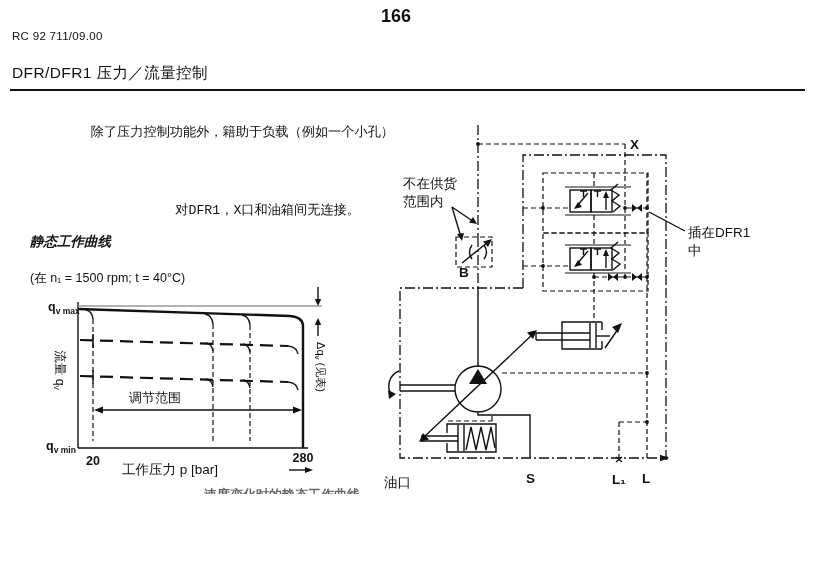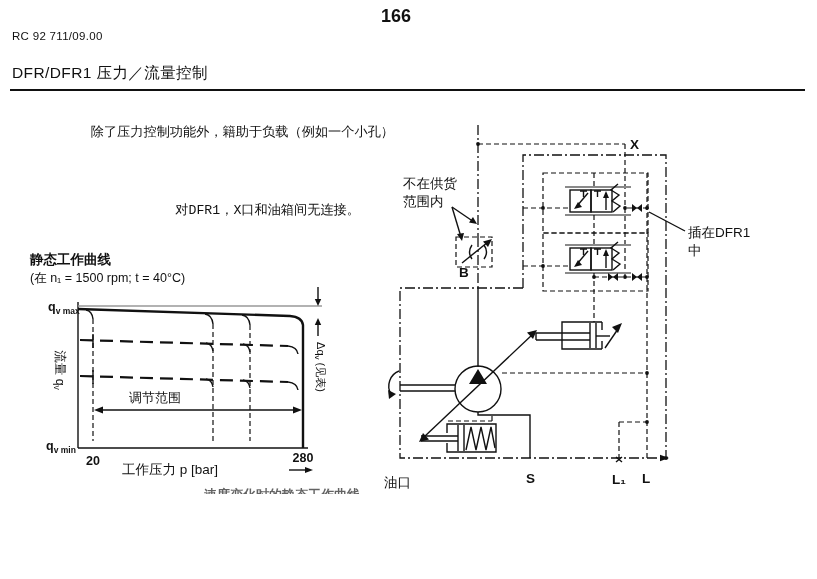--- a/index.html
+++ b/index.html
@@ -6,21 +6,21 @@
   #page{position:relative;width:817px;height:579px;background:#ffffff;overflow:hidden;
         font-family:"Liberation Sans","DejaVu Sans",sans-serif;color:#111;}
   .abs{position:absolute;text-align:right;}
   #page-num{left:355px;top:6px;width:56px;text-align:right;font-size:18px;font-weight:bold;}
   #doc-code{left:12px;top:30px;font-size:11.5px;letter-spacing:.3px;}
   #doc-title{left:12px;top:63px;font-size:15.5px;font-weight:normal;letter-spacing:.4px;}
   #title-rule{left:10px;top:89px;width:795px;height:2px;background:#111;}
   .body-text{font-size:13.2px;line-height:21px;}
   #para1{left:40px;top:121px;width:330px;margin-left:24px;}
   #para2{left:30px;top:200px;width:330px;font-family:Liberation Mono, monospace;}
-  #curve-head{left:30px;top:251px;font-size:13.5px;font-weight:bold;}
+  #curve-head{left:30px;top:233px;font-size:13.5px;font-weight:bold;font-style:italic;}
   #curve-cond{left:30px;top:270px;font-size:12.5px;}
   #clipped-line{left:30px;top:486px;width:330px;height:8px;overflow:hidden;
                 font-size:13px;font-weight:bold;opacity:.65;}
   svg{position:absolute;overflow:visible;}
   svg text{font-family:"Liberation Sans","DejaVu Sans",sans-serif;fill:#111;}
   .ln{stroke:#111;stroke-width:1.4;fill:none;}
   .ln2{stroke:#111;stroke-width:2.4;fill:none;}
   .dd{stroke:#111;stroke-width:1.3;fill:none;stroke-dasharray:10 3 2 3;}
   .da{stroke:#111;stroke-width:1.2;fill:none;stroke-dasharray:5 3;}
   .dc{stroke:#111;stroke-width:2.2;fill:none;stroke-dasharray:13 7;}

